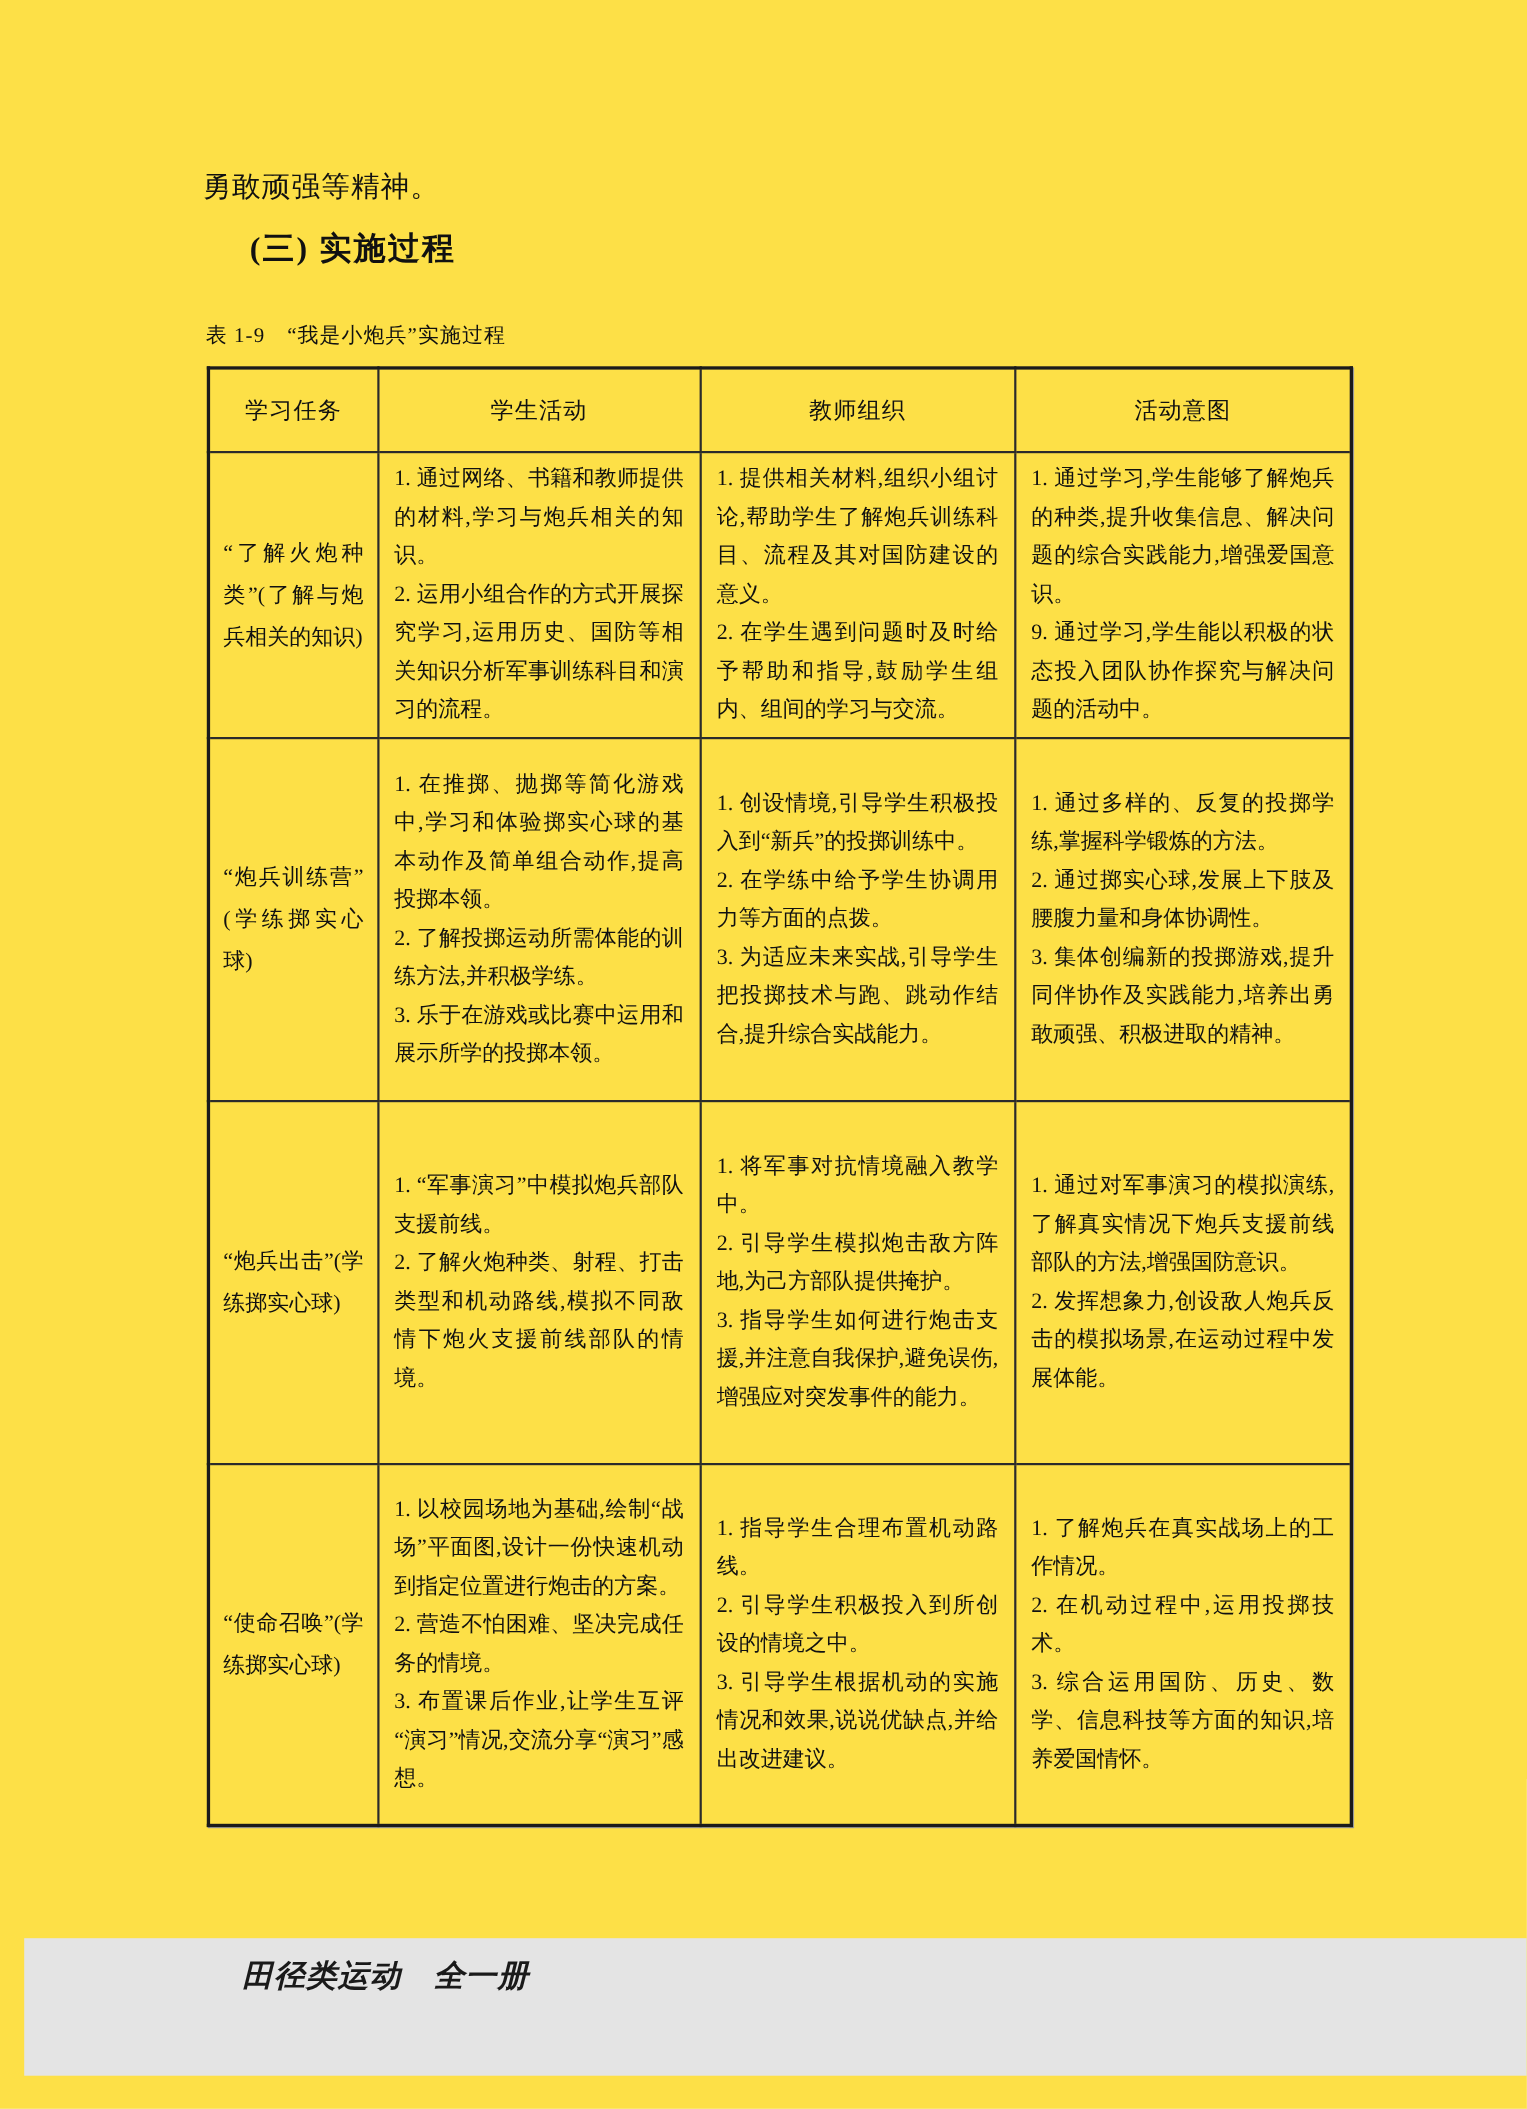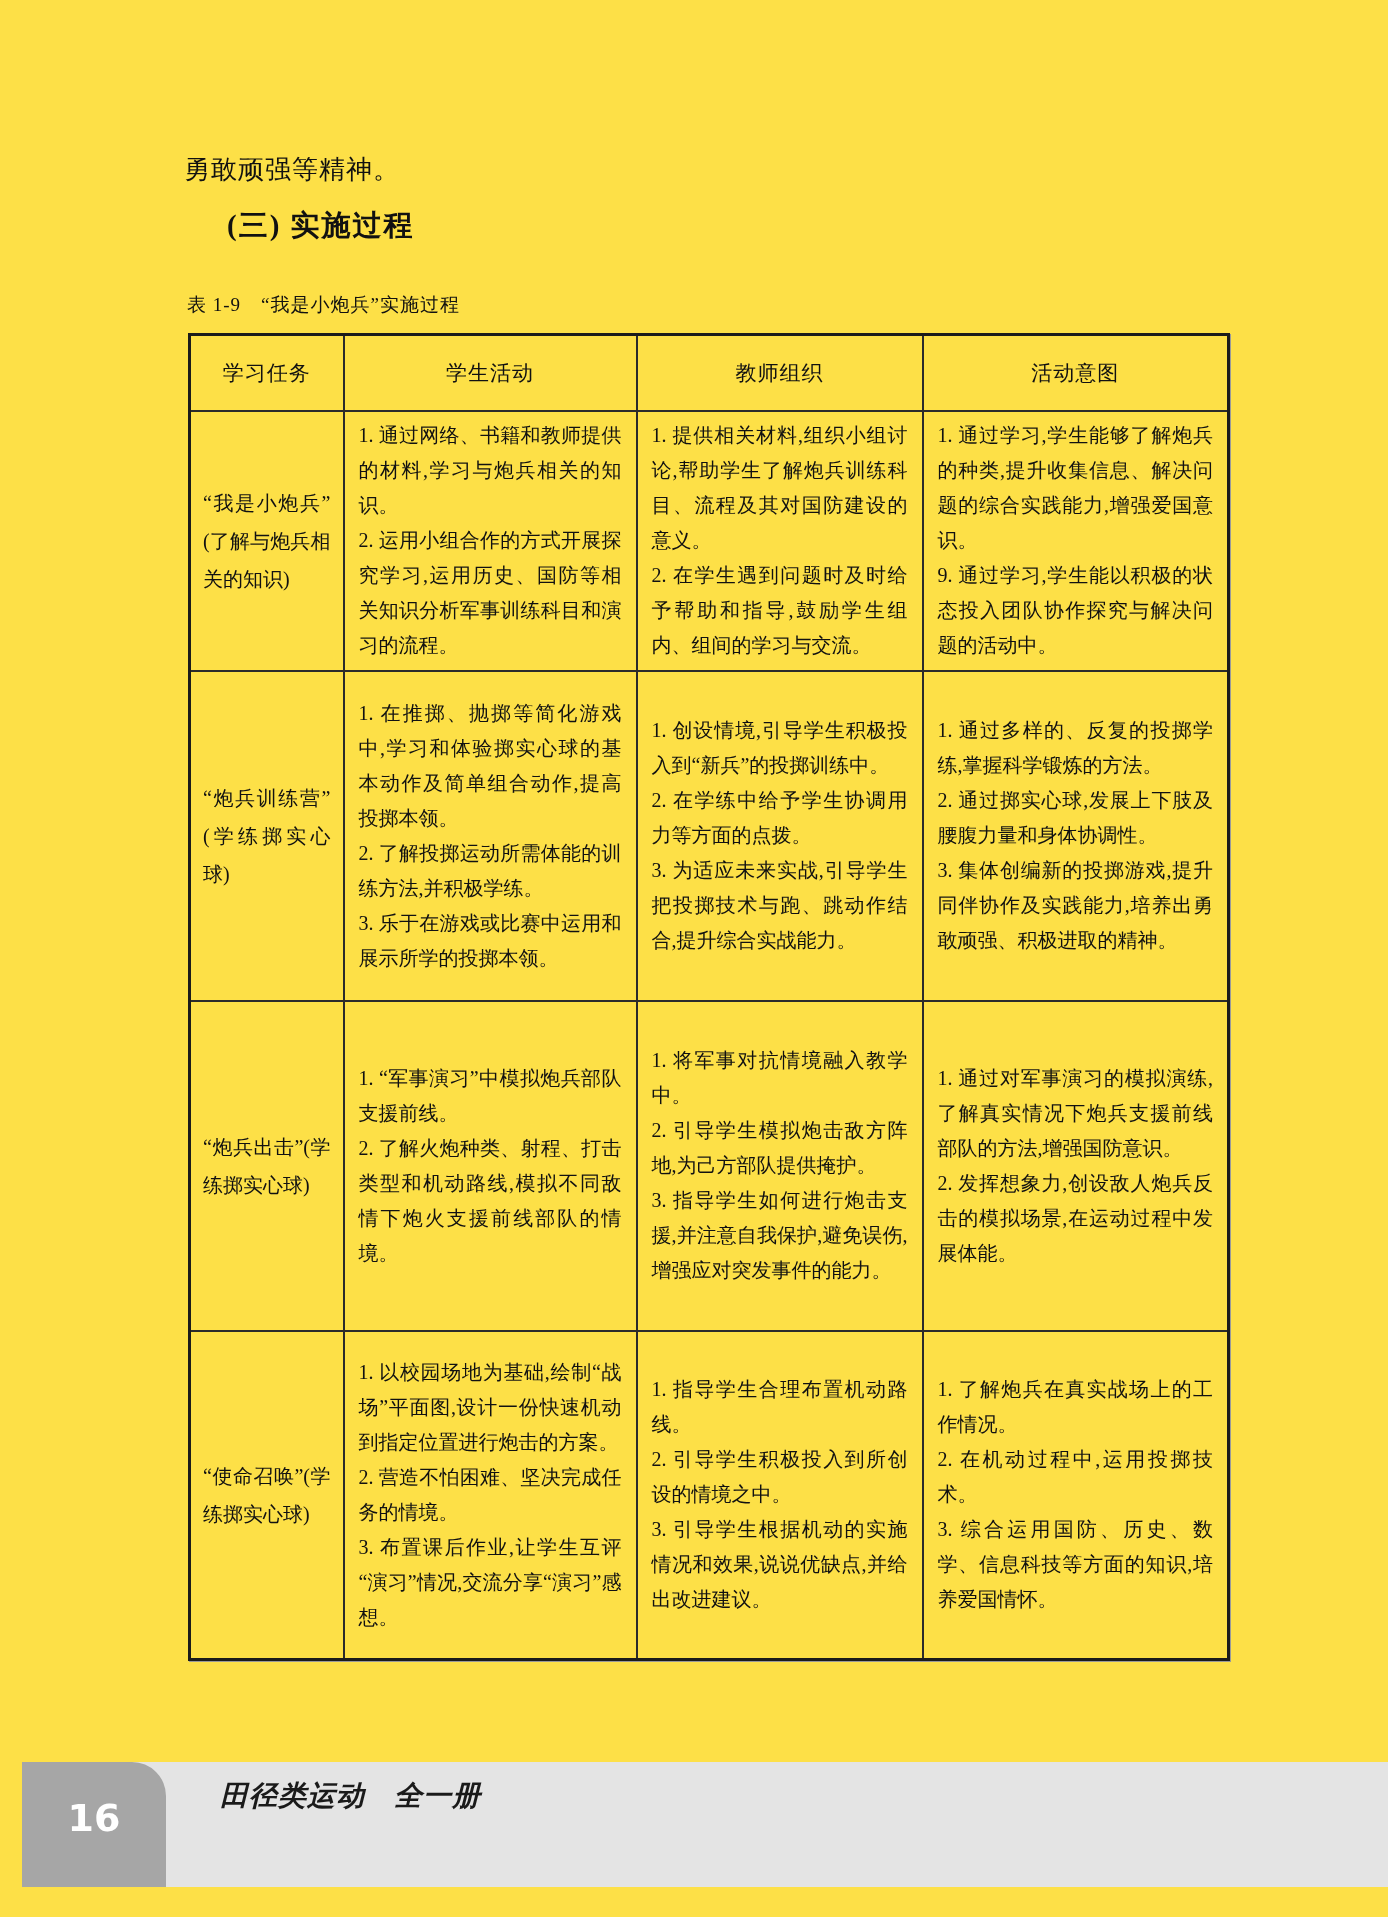--- a/index.html
+++ b/index.html
@@ -102,21 +102,21 @@
     <thead>
       <tr class="header-row">
         <th>学习任务</th>
         <th>学生活动</th>
         <th>教师组织</th>
         <th>活动意图</th>
       </tr>
     </thead>
     <tbody>
       <tr class="row-1">
-        <td class="task-cell">“我是小炮兵”(了解与炮兵相关的知识)</td>
+        <td class="task-cell">“了解火炮种类”(了解与炮兵相关的知识)</td>
         <td>
           <div class="item">1. 通过网络、书籍和教师提供的材料,学习与炮兵相关的知识。</div>
           <div class="item">2. 运用小组合作的方式开展探究学习,运用历史、国防等相关知识分析军事训练科目和演习的流程。</div>
         </td>
         <td>
           <div class="item">1. 提供相关材料,组织小组讨论,帮助学生了解炮兵训练科目、流程及其对国防建设的意义。</div>
           <div class="item">2. 在学生遇到问题时及时给予帮助和指导,鼓励学生组内、组间的学习与交流。</div>
         </td>
         <td>
           <div class="item">1. 通过学习,学生能够了解炮兵的种类,提升收集信息、解决问题的综合实践能力,增强爱国意识。</div>
@@ -172,19 +172,16 @@
         <td>
           <div class="item">1. 了解炮兵在真实战场上的工作情况。</div>
           <div class="item">2. 在机动过程中,运用投掷技术。</div>
           <div class="item">3. 综合运用国防、历史、数学、信息科技等方面的知识,培养爱国情怀。</div>
         </td>
       </tr>
     </tbody>
   </table>
 
   <div class="footer-band">
-    <div class="page-number-box">
-      <span class="page-number">16</span>
-    </div>
     <div class="book-title">田径类运动　全一册</div>
   </div>
 
 </div>
 
 </body></html>

